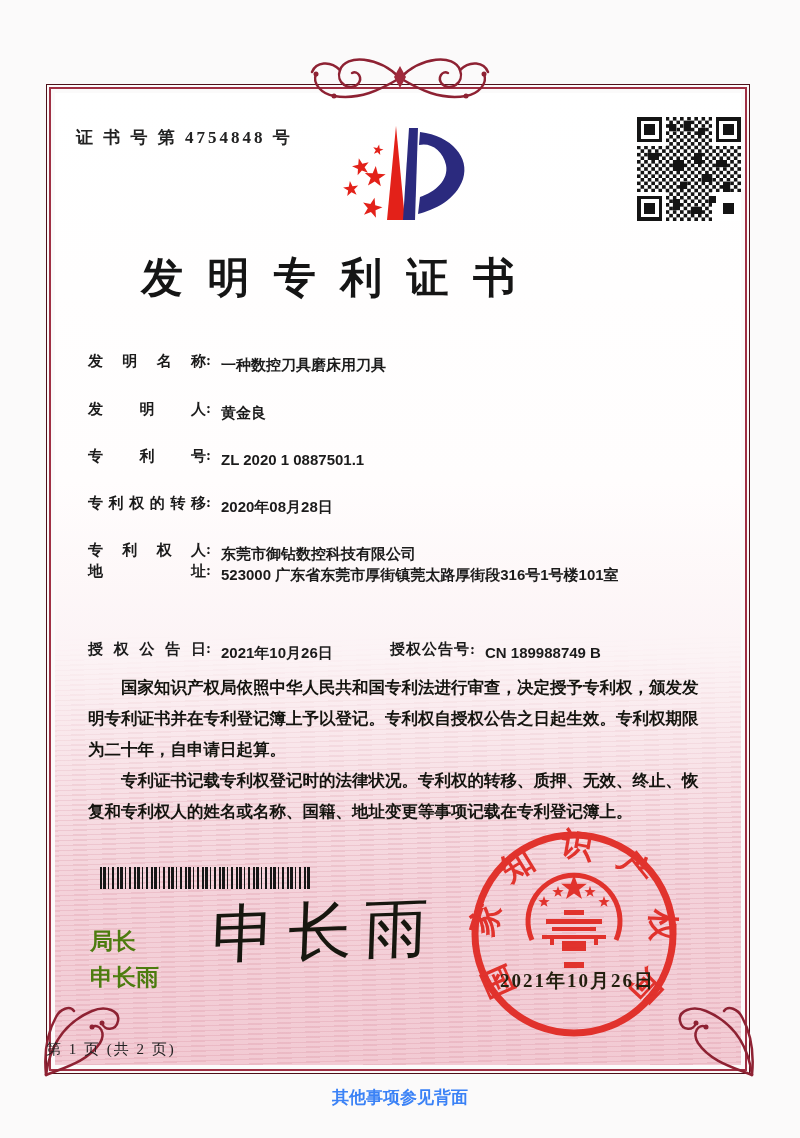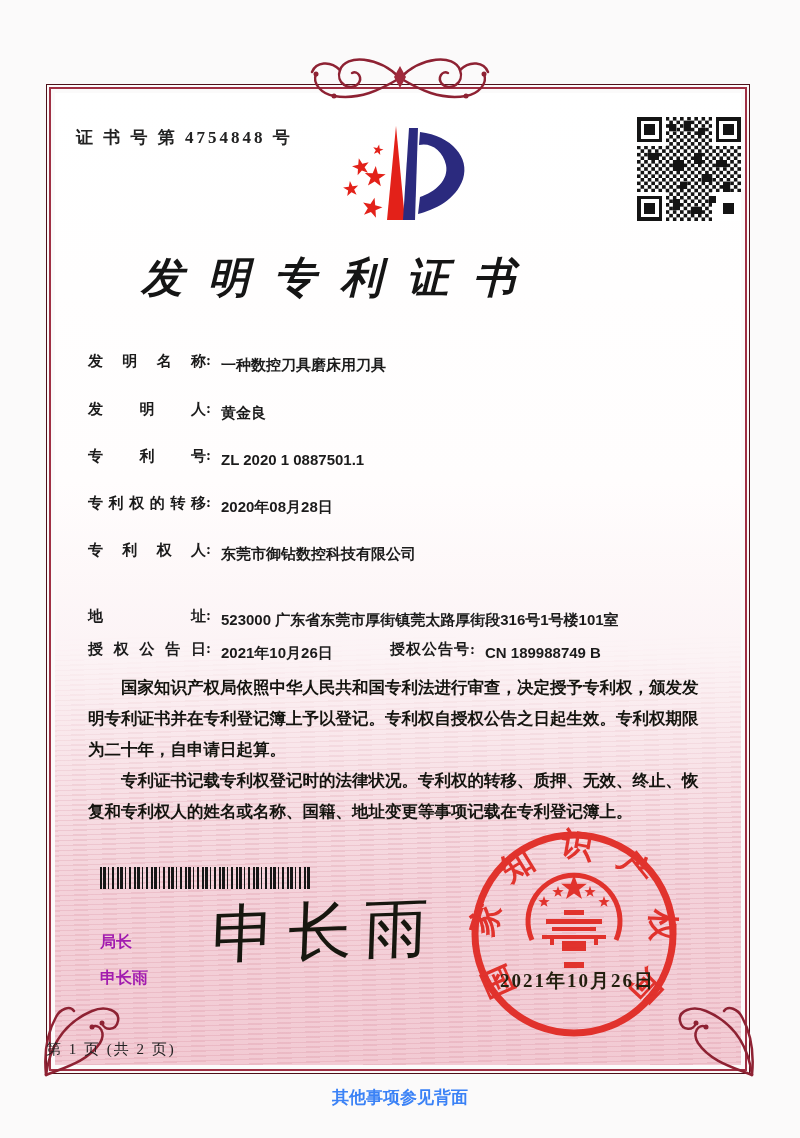--- a/index.html
+++ b/index.html
@@ -14,33 +14,33 @@
     background:linear-gradient(180deg,#ffffff 0%,#fffdfd 40%,#fcf3f5 58%,#f8e2e7 70%,#f4d2da 82%,#f2cad3 100%);}
   .guilloche{position:absolute;left:4px;right:4px;bottom:4px;height:430px;
     background:repeating-linear-gradient(178deg,rgba(201,105,125,.17) 0 1.5px,rgba(255,255,255,0) 1.5px 5px);
     -webkit-mask-image:linear-gradient(180deg,transparent,#000 45%);
     mask-image:linear-gradient(180deg,transparent,#000 45%);}
   .orn{position:absolute;pointer-events:none;}
   .cert-no{position:absolute;left:76px;top:126px;font-size:17px;font-weight:700;letter-spacing:3px;color:#222;}
   .logo{position:absolute;left:330px;top:110px;}
   .qr{position:absolute;left:637px;top:117px;}
   .title{position:absolute;left:0;top:250px;width:656px;text-align:center;
-    font-size:42px;font-weight:700;color:#151515;letter-spacing:.58em;padding-left:.58em;box-sizing:border-box;font-style:italic;}
+    font-size:42px;font-weight:700;color:#151515;letter-spacing:.58em;padding-left:.58em;box-sizing:border-box;}
   .row{position:absolute;left:88px;width:625px;font-size:15px;}
   .lbl{display:inline-block;width:118px;text-align:justify;text-align-last:justify;font-weight:700;vertical-align:top;}
   .colon{font-weight:700;margin-right:10px;}
   .val{font-family:"Liberation Sans","DejaVu Sans",sans-serif;font-weight:700;display:inline-block;vertical-align:top;max-width:470px;line-height:26px;}
   .addr .val{max-width:468px;}
   .pair2{position:absolute;left:302px;top:0;white-space:nowrap;}
   .pair2 .lbl2{font-weight:700;letter-spacing:1px;}
   .paras{position:absolute;left:88px;top:672px;width:624px;}
   .paras p{margin:0;text-indent:2em;font-size:16.5px;line-height:31px;font-weight:700;color:#14140f;}
   .barcode{position:absolute;left:100px;top:867px;width:210px;height:22px;
     background:repeating-linear-gradient(90deg,#161616 0 2px,rgba(0,0,0,0) 2px 3px,#161616 3px 6px,rgba(0,0,0,0) 6px 8px,#161616 8px 9px,rgba(0,0,0,0) 9px 12px,#161616 12px 14px,rgba(0,0,0,0) 14px 17px);}
-  .signer{position:absolute;left:100px;top:924px;font-size:16px;font-weight:700;line-height:36px;color:#a21caf;}
+  .signer{position:absolute;left:90px;top:924px;font-size:23px;font-weight:700;line-height:36px;color:#4d7c0f;}
   .signature{position:absolute;left:212px;top:888px;width:230px;font-size:64px;color:#17170f;
     letter-spacing:12px;transform:rotate(-2deg) skewX(-4deg);white-space:nowrap;}
   .seal{position:absolute;left:466px;top:826px;}
   .seal-date{position:absolute;left:500px;top:968px;font-size:19px;font-weight:700;letter-spacing:2px;color:#23200f;}
   .page-num{position:absolute;left:46px;top:1040px;width:782px;font-size:15px;letter-spacing:2px;color:#232323;}
   .foot-note{position:absolute;left:0;top:1086px;width:800px;text-align:center;font-size:17px;font-weight:600;color:#3b82f6;}
 </style>
 </head>
 <body>
 
@@ -143,21 +143,21 @@
 </div>
 <div class="row" style="top:447px">
   <span class="lbl">专利号</span><span class="colon">:</span><span class="val">ZL 2020 1 0887501.1</span>
 </div>
 <div class="row" style="top:494px">
   <span class="lbl">专利权的转移</span><span class="colon">:</span><span class="val">2020年08月28日</span>
 </div>
 <div class="row" style="top:541px">
   <span class="lbl">专利权人</span><span class="colon">:</span><span class="val">东莞市御钻数控科技有限公司</span>
 </div>
-<div class="row addr" style="top:607px">
+<div class="row addr" style="top:562px">
   <span class="lbl">地址</span><span class="colon">:</span><span class="val">523000 广东省东莞市厚街镇莞太路厚街段316号1号楼101室</span>
 </div>
 <div class="row" style="top:640px">
   <span class="lbl">授权公告日</span><span class="colon">:</span><span class="val">2021年10月26日</span>
   <span class="pair2">
     <span class="lbl2">授权公告号</span><span class="colon">:</span><span class="val">CN 189988749 B</span>
   </span>
 </div>
 
 <div class="paras">

